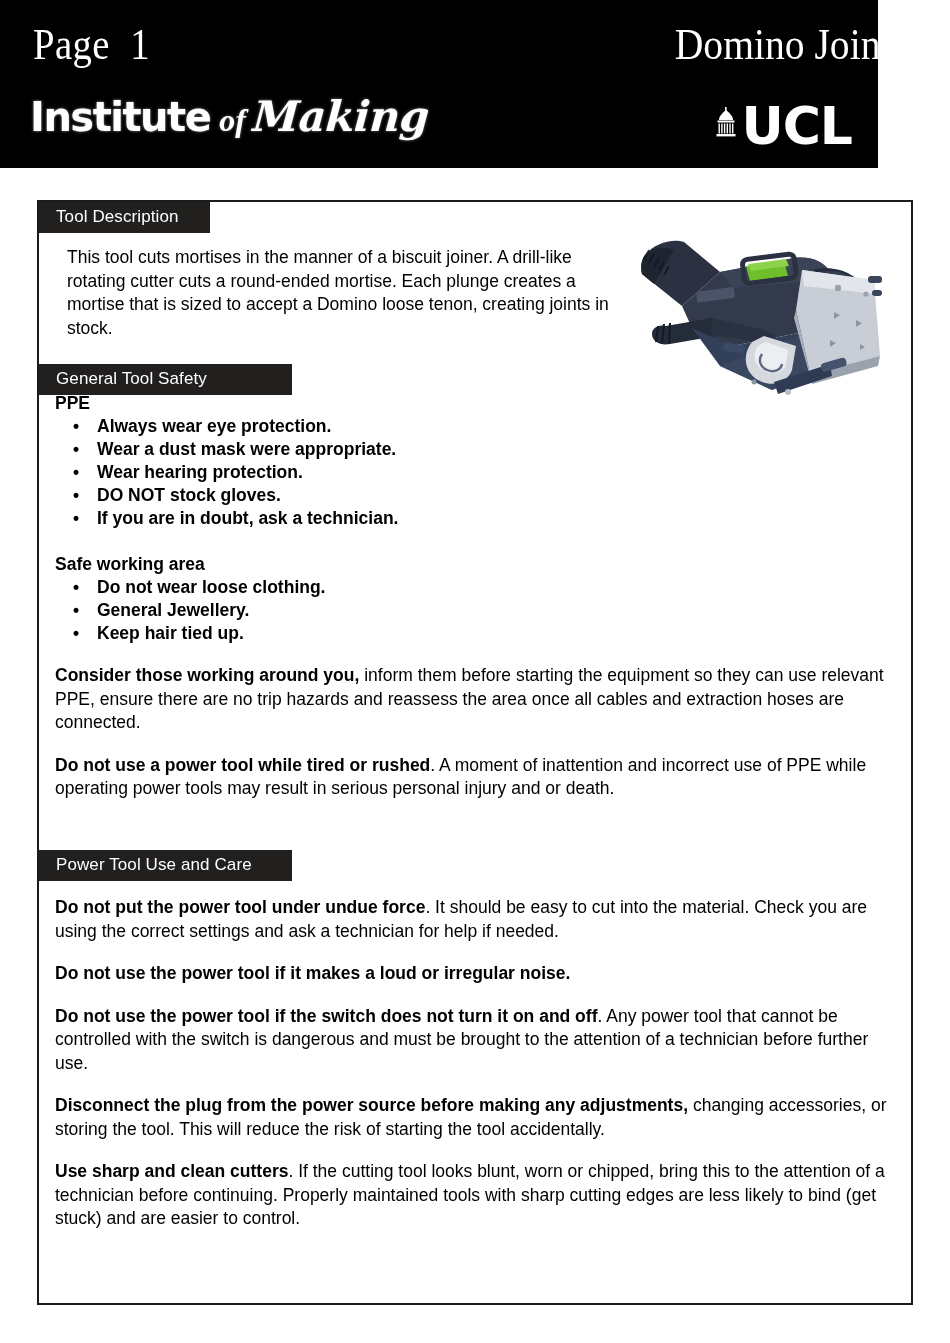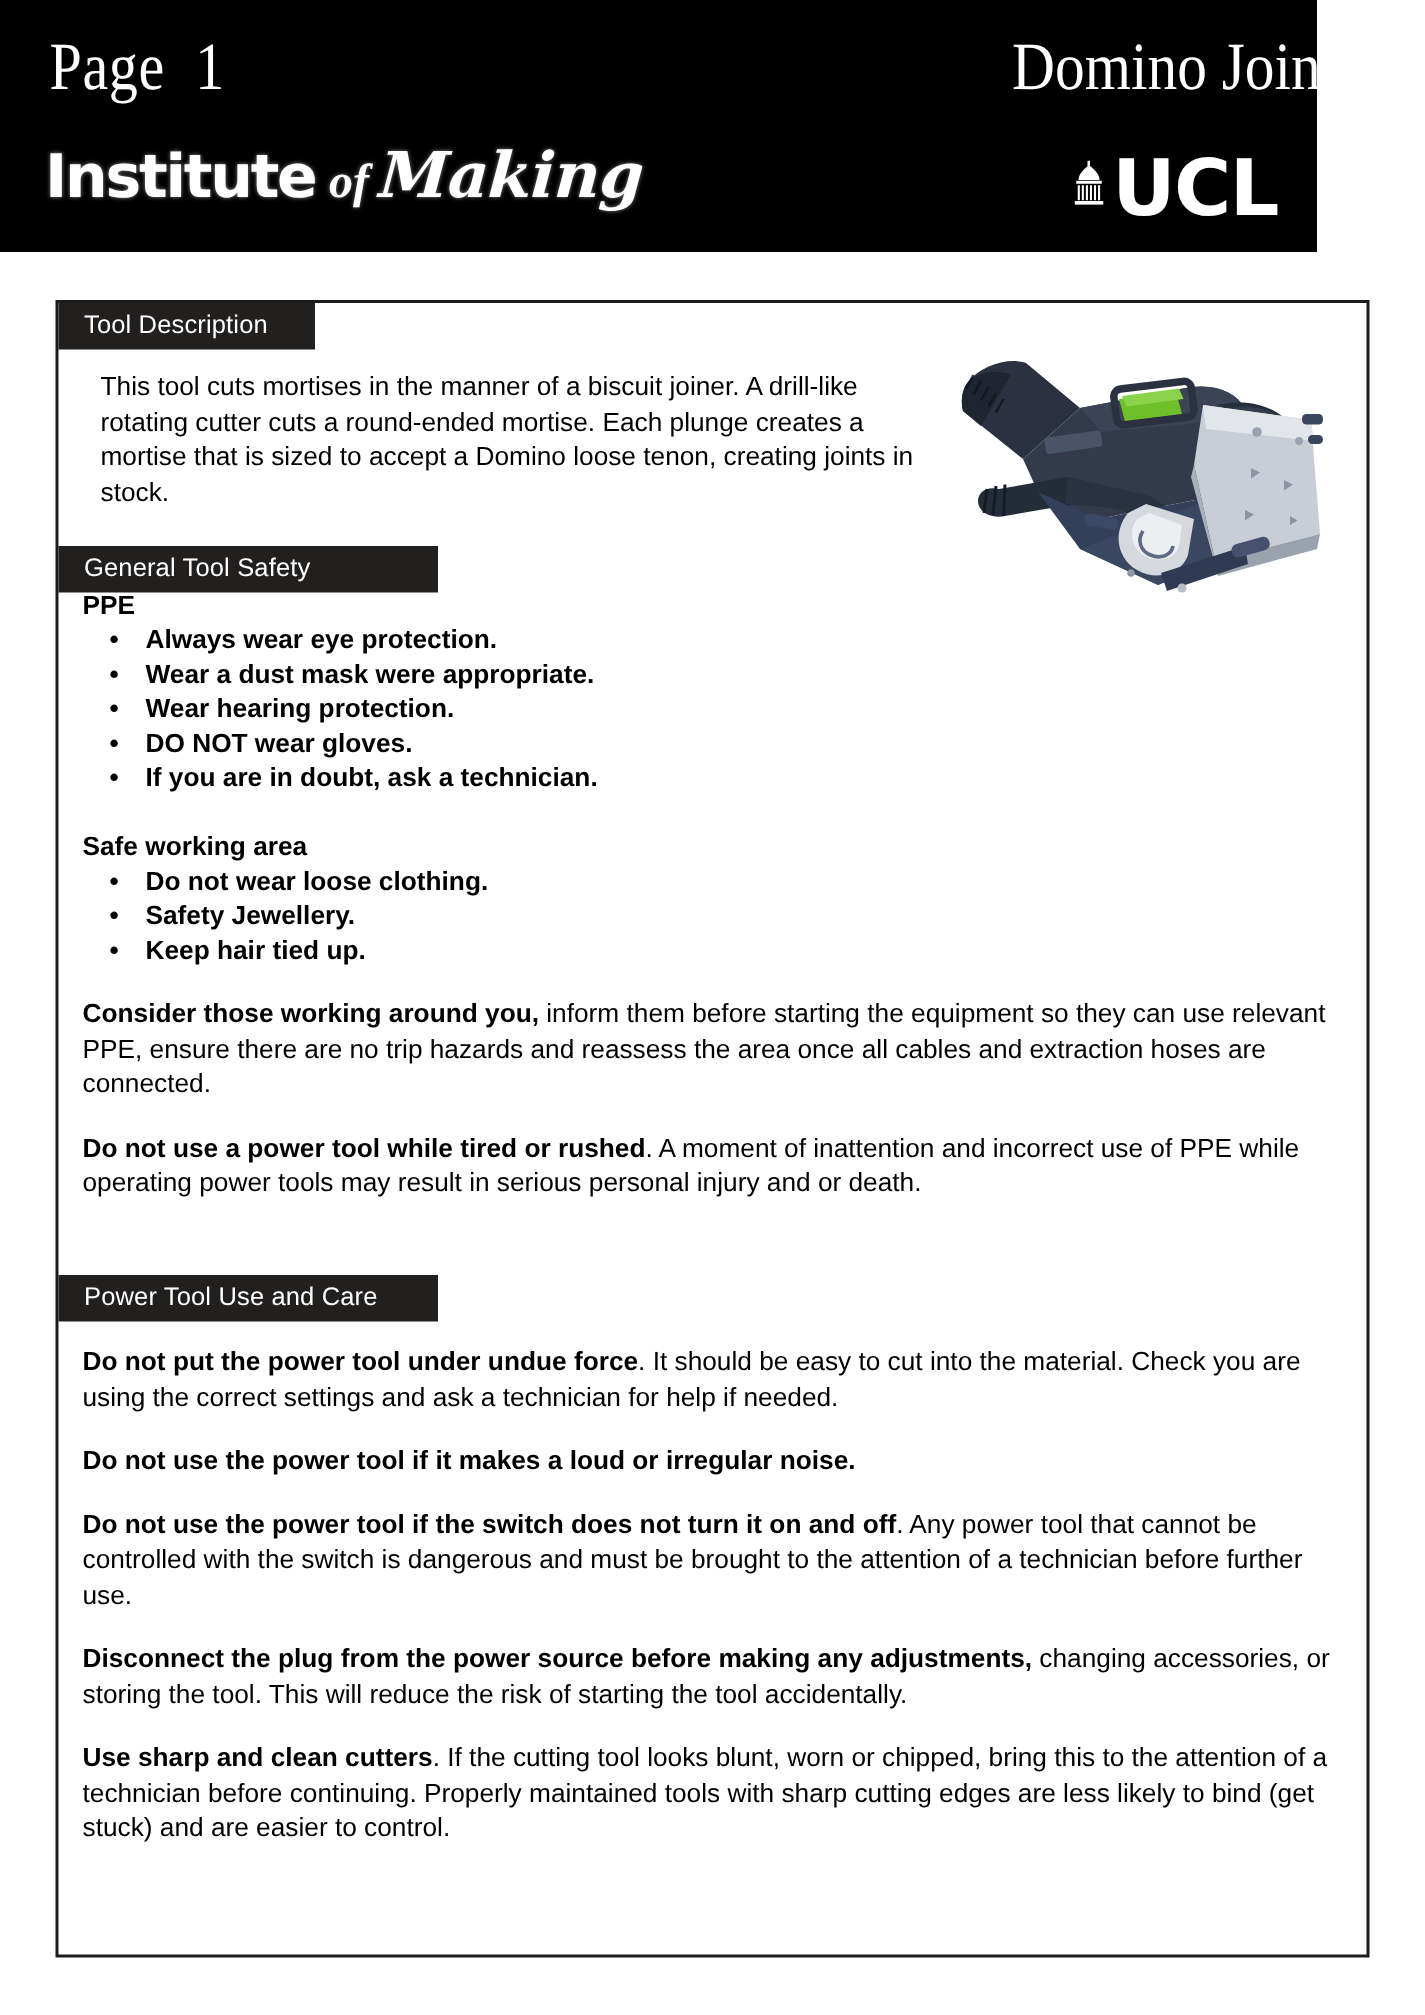--- a/index.html
+++ b/index.html
@@ -281,39 +281,39 @@
         <li>
           <span class="bullet">•</span>
           <span>Wear a dust mask were appropriate.</span>
         </li>
         <li>
           <span class="bullet">•</span>
           <span>Wear hearing protection.</span>
         </li>
         <li>
           <span class="bullet">•</span>
-          <span>DO NOT wear gloves.</span>
+          <span>DO NOT stock gloves.</span>
         </li>
         <li>
           <span class="bullet">•</span>
           <span>If you are in doubt, ask a technician.</span>
         </li>
       </ul>
 
       <div class="gap"></div>
 
       <div class="sub-head">Safe working area</div>
       <ul class="tight">
         <li>
           <span class="bullet">•</span>
           <span>Do not wear loose clothing.</span>
         </li>
         <li>
           <span class="bullet">•</span>
-          <span>Safety Jewellery.</span>
+          <span>General Jewellery.</span>
         </li>
         <li>
           <span class="bullet">•</span>
           <span>Keep hair tied up.</span>
         </li>
       </ul>
 
       <p class="para">
         <b>Consider those working around you,</b><span> inform them before starting the equipment so they can use relevant PPE, ensure there are no trip hazards and reassess the area once all cables and extraction hoses are connected.</span>
       </p>

